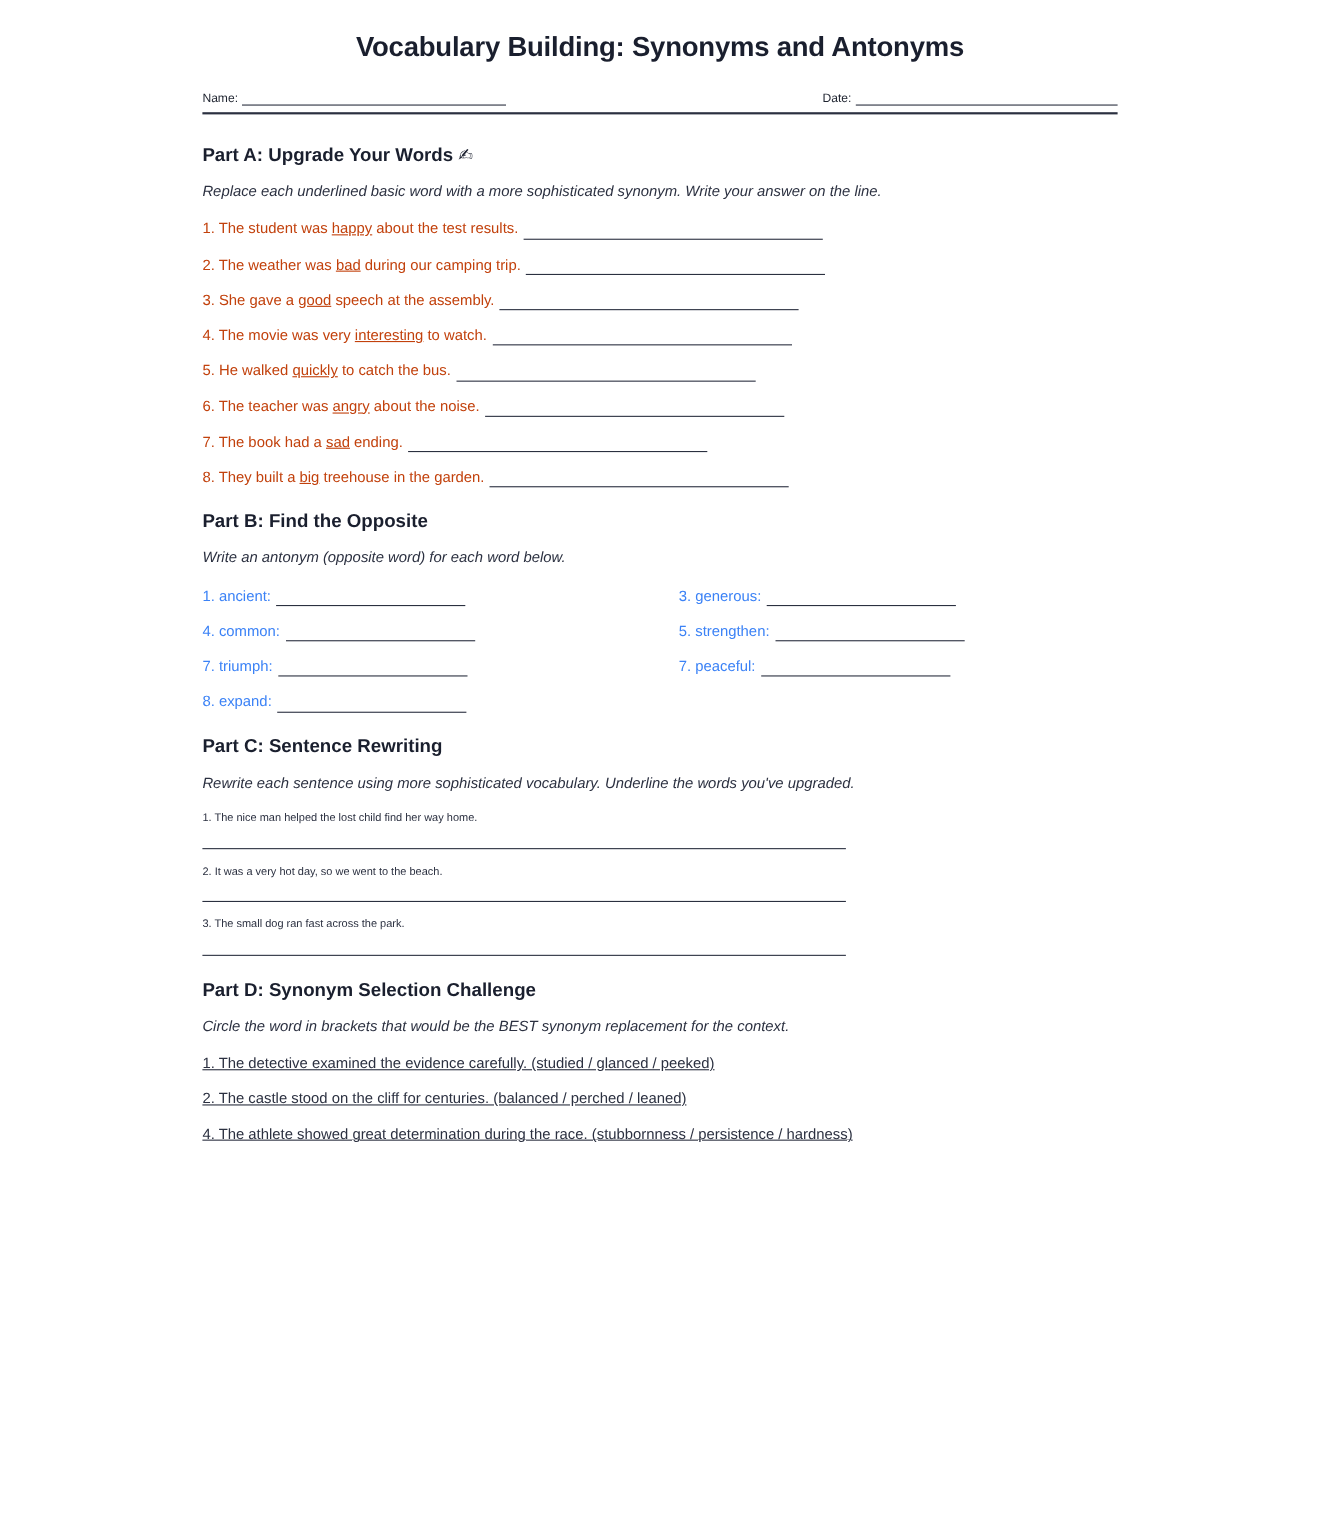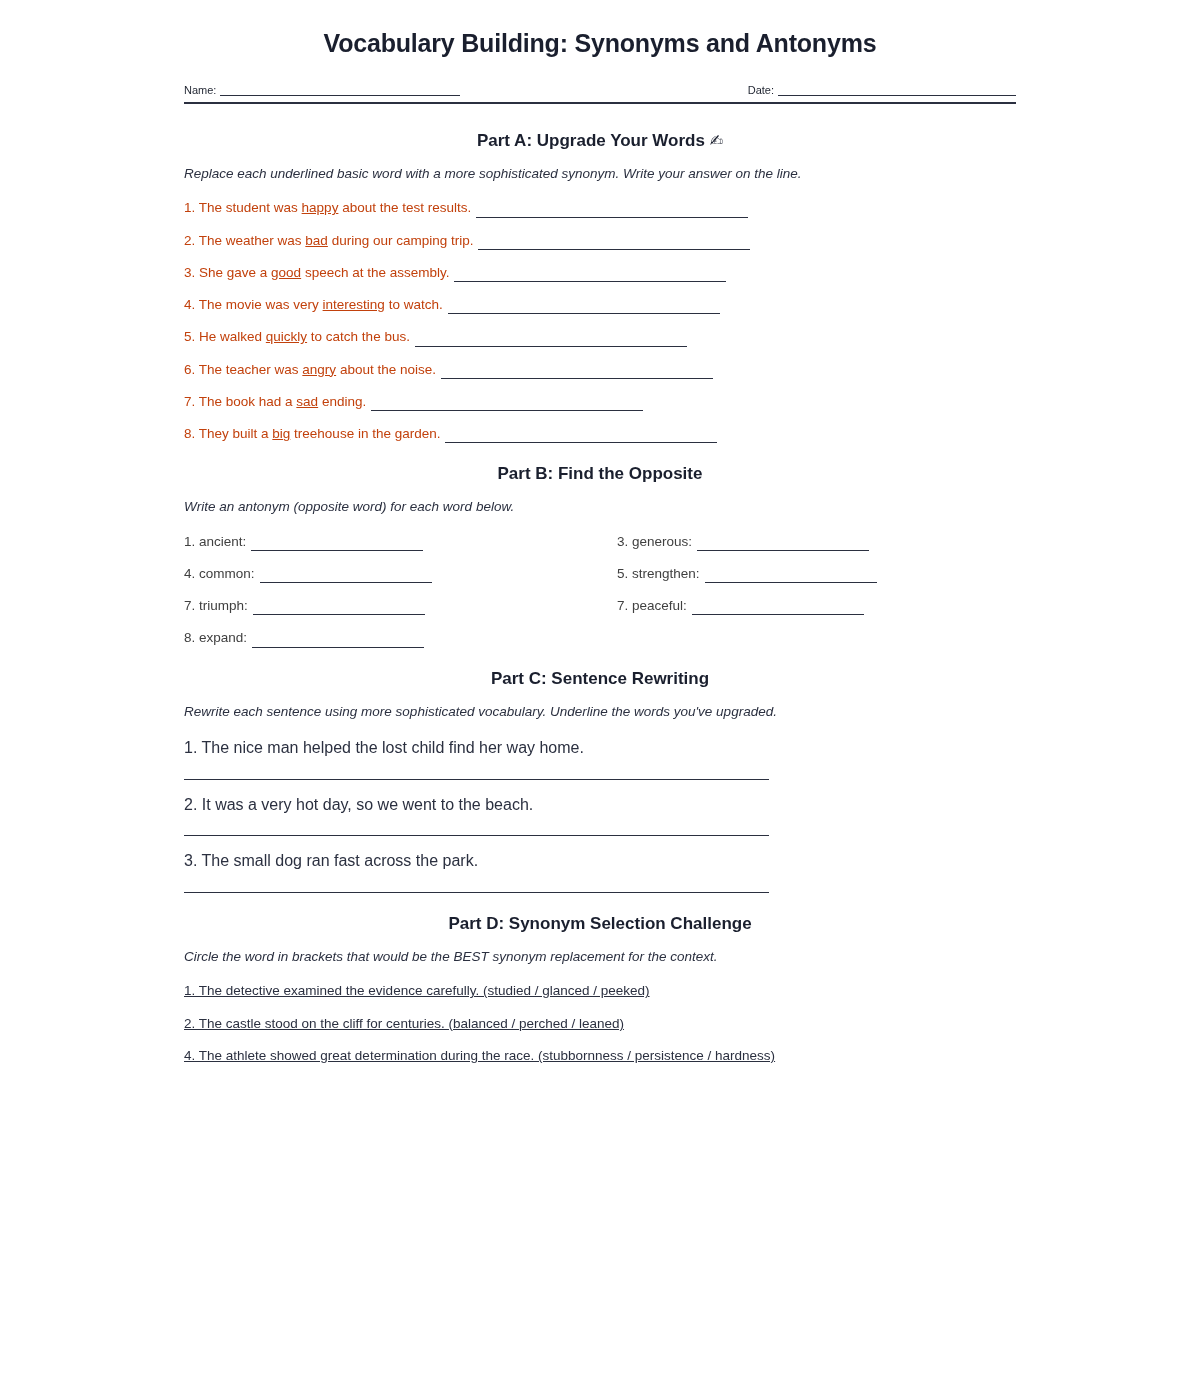--- a/index.html
+++ b/index.html
@@ -59,21 +59,20 @@
   }
 
   
   .section { margin-bottom: 2px; }
   .section-title {
     font-size: 17px;
     font-weight: bold;
     color: #1a1f2e;
     margin: 20px 0 14px 0;
     line-height: 1.25;
-    text-align: center;
   }
   .section-title .emoji {
     font-family: "DejaVu Sans", sans-serif;
     font-weight: normal;
     font-size: 16px;
   }
   .section-instructions {
     font-size: 13.5px;
     font-style: italic;
     color: #2b3040;
@@ -100,37 +99,37 @@
   }
 
   
   .two-col {
     display: grid;
     grid-template-columns: 433px 1fr;
     row-gap: 14px;
   }
   .b-item {
     font-size: 13.5px;
-    color: #404040;
+    color: #3b82f6;
     line-height: 1.35;
     white-space: nowrap;
   }
   .b-blank {
     display: inline-block;
     border-bottom: 1.2px solid #2b3040;
     width: 172px;
     height: 12px;
     vertical-align: bottom;
     margin-left: 5px;
   }
 
   
   .c-item { margin-bottom: 14px; }
   .c-text {
-    font-size: 16px;
+    font-size: 10px;
     color: #2b3040;
     line-height: 1.35;
     margin-bottom: 20px;
   }
   .c-writeline {
     width: 585px;
     border-bottom: 1.2px solid #2b3040;
     height: 0;
     margin-bottom: 14px;
   }

